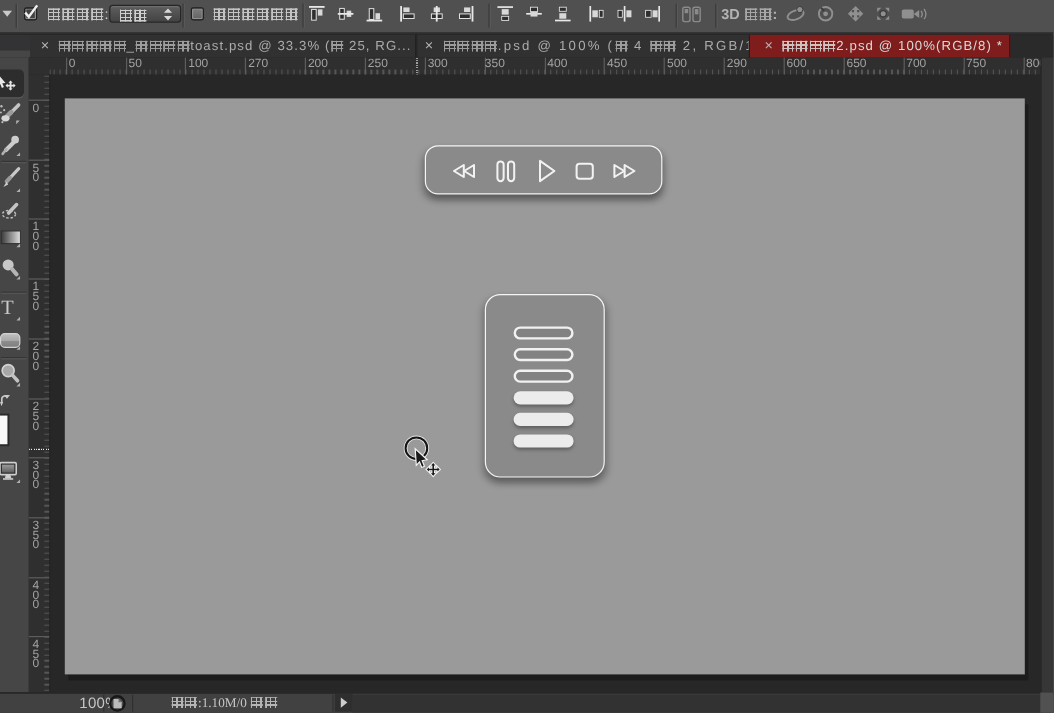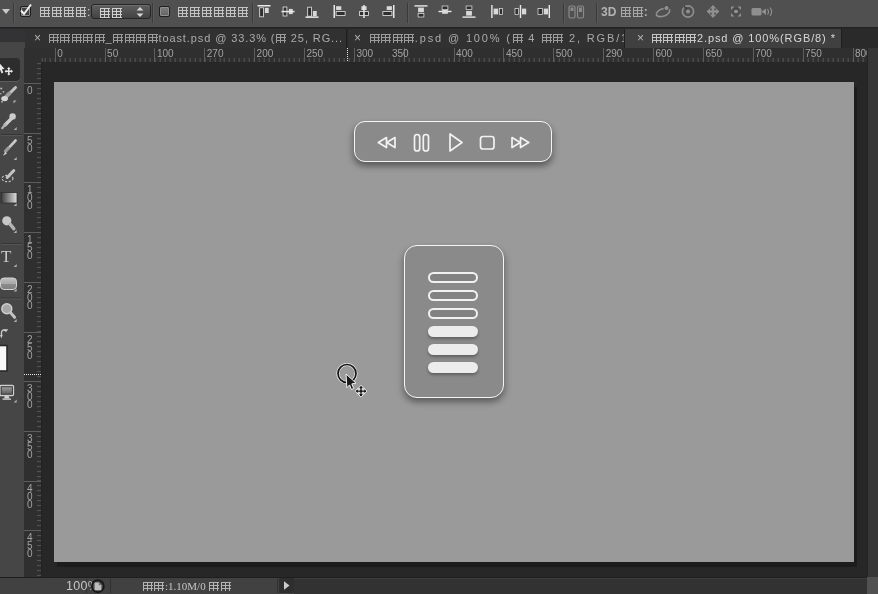--- a/index.html
+++ b/index.html
@@ -25,21 +25,21 @@
   .obtext{position:absolute;top:6px;font-size:12px;color:#cfcfcf;line-height:12px;white-space:nowrap;}
   #ddrop{position:absolute;left:91px;top:4px;width:60px;height:15px;box-sizing:border-box;
          border:1px solid #262626;border-radius:3px;
          background:linear-gradient(#5e5e5e,#434343);
          box-shadow:inset 0 1px 0 #6e6e6e;}
   
   #tabbar{left:0;top:29px;width:878px;height:19px;background:#2a2a2a;}
   .tab{position:absolute;top:29px;height:19px;background:#313131;box-sizing:border-box;
        border-right:1px solid #1f1f1f;color:#ababab;font-size:11px;letter-spacing:0.9px;line-height:19px;white-space:nowrap;overflow:hidden;}
   .tab .x{color:#b5b5b5;font-size:12px;margin-right:6px;}
-  .tab.active{background:#404040;color:#d8d8d8;}
+  .tab.active{background:#7f1d1d;color:#d8d8d8;}
   #dockcap{left:0;top:29px;width:25px;height:13px;background:#333336;}
   #dockcap2{left:0;top:42px;width:25px;height:6px;background:#464646;}
   
   #toolbox{left:0;top:48px;width:24px;height:529px;background:#464646;}
   #tbsel{left:0;top:58px;width:20px;height:22.5px;background:#2d2d2d;
          border-radius:0 4px 4px 0;box-shadow:0 1px 0 rgba(255,255,255,0.12);}
   
   #hruler{left:24px;top:48px;width:843px;height:14px;background:#2f2f2f;}
   #hticksminor{left:41px;top:58px;width:826px;height:4px;
      background:repeating-linear-gradient(to right,#565656 0 1px,transparent 1px 4.986px);
@@ -190,21 +190,21 @@
   <div class="hlab" style="left:156.9px;">100</div>
   <div class="hmaj" style="left:204.3px;"></div>
   <div class="hlab" style="left:206.8px;">270</div>
   <div class="hmaj" style="left:254.1px;"></div>
   <div class="hlab" style="left:256.6px;">200</div>
   <div class="hmaj" style="left:304.0px;"></div>
   <div class="hlab" style="left:306.5px;">250</div>
   <div class="hmaj" style="left:353.9px;"></div>
   <div class="hlab" style="left:356.4px;text-align:right;">300</div>
   <div class="hmaj" style="left:403.7px;"></div>
-  <div class="hlab" style="left:392px;">350</div>
+  <div class="hlab" style="left:404px;">350</div>
   <div class="hmaj" style="left:453.6px;"></div>
   <div class="hlab" style="left:456.1px;">400</div>
   <div class="hmaj" style="left:503.4px;"></div>
   <div class="hlab" style="left:505.9px;">450</div>
   <div class="hmaj" style="left:553.3px;"></div>
   <div class="hlab" style="left:555.8px;">500</div>
   <div class="hmaj" style="left:603.2px;"></div>
   <div class="hlab" style="left:605.7px;">290</div>
   <div class="hmaj" style="left:653.0px;"></div>
   <div class="hlab" style="left:655.5px;">600</div>

